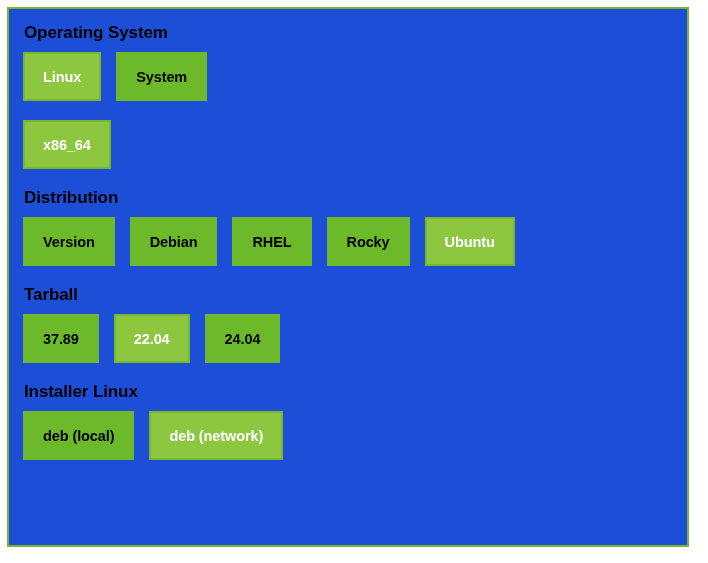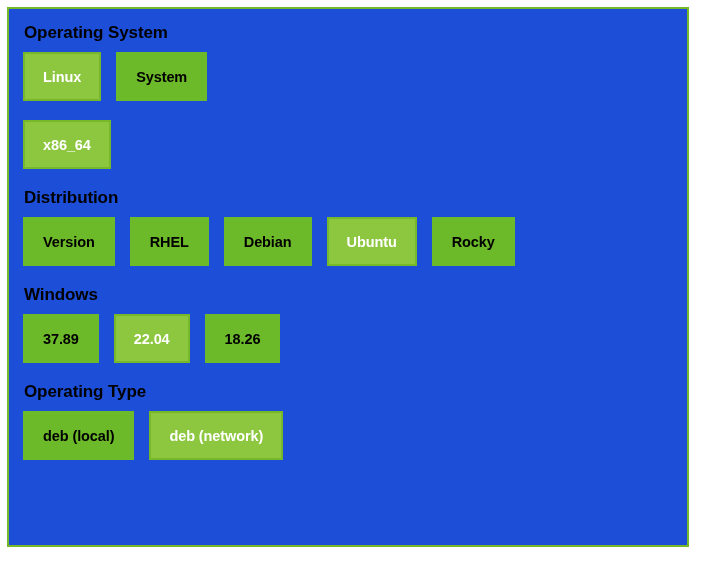--- a/index.html
+++ b/index.html
@@ -93,34 +93,34 @@
     </div>
     <div class="section">
       <div class="option-row">
         <button class="option-btn selected" aria-pressed="true">x86_64</button>
       </div>
     </div>
     <div class="section">
       <div class="section-title">Distribution</div>
       <div class="option-row">
         <button class="option-btn unselected" aria-pressed="false">Version</button>
+        <button class="option-btn unselected" aria-pressed="false">Debian</button>
         <button class="option-btn unselected" aria-pressed="false">RHEL</button>
-        <button class="option-btn unselected" aria-pressed="false">Debian</button>
+        <button class="option-btn unselected" aria-pressed="false">Rocky</button>
         <button class="option-btn selected" aria-pressed="true">Ubuntu</button>
-        <button class="option-btn unselected" aria-pressed="false">Rocky</button>
       </div>
     </div>
     <div class="section">
-      <div class="section-title">Windows</div>
+      <div class="section-title">Tarball</div>
       <div class="option-row">
         <button class="option-btn unselected" aria-pressed="false">37.89</button>
         <button class="option-btn selected" aria-pressed="true">22.04</button>
-        <button class="option-btn unselected" aria-pressed="false">18.26</button>
+        <button class="option-btn unselected" aria-pressed="false">24.04</button>
       </div>
     </div>
     <div class="section">
-      <div class="section-title">Operating Type</div>
+      <div class="section-title">Installer Linux</div>
       <div class="option-row">
         <button class="option-btn unselected" aria-pressed="false">deb (local)</button>
         <button class="option-btn selected" aria-pressed="true">deb (network)</button>
       </div>
     </div>
   </div>
 
 </body></html>

